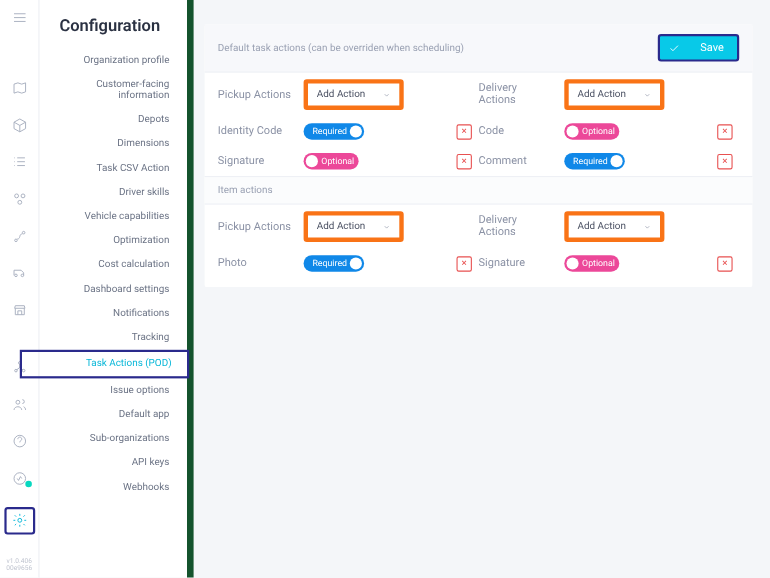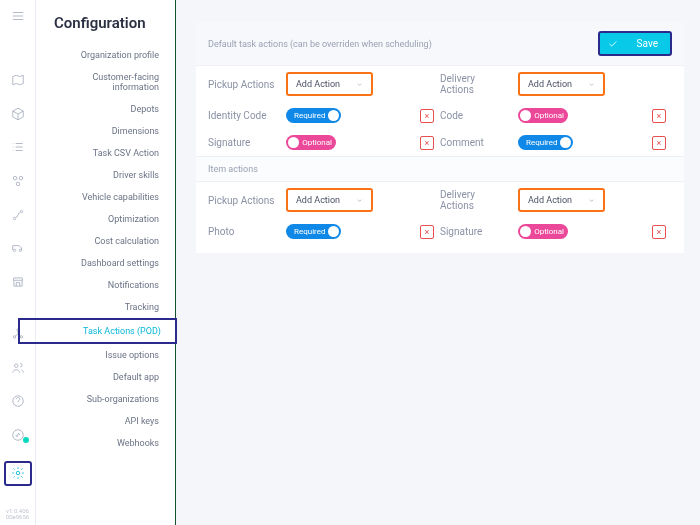--- a/index.html
+++ b/index.html
@@ -5,34 +5,34 @@
 *{box-sizing:border-box;margin:0;padding:0;font-family:-apple-system,BlinkMacSystemFont,"Segoe UI",Roboto,sans-serif}
 body{width:700px;height:525px;background:#f4f6f9;color:#555b6d;font-size:10px;overflow:hidden;position:relative}
 .icon-rail{position:absolute;left:0;top:0;width:36px;height:525px;background:#fff;border-right:1px solid #e9ecf2;display:flex;flex-direction:column;align-items:center;padding-top:8px;gap:18px}
 .icon-rail .ritem{width:18px;height:18px;display:flex;align-items:center;justify-content:center;color:#a9b0c0}
 .icon-rail .ritem svg{width:14px;height:14px;stroke:#a9b0c0;fill:none;stroke-width:1.5}
 .icon-rail .spacer{flex:1}
 .icon-rail .gear-wrap{width:28px;height:28px;border:2px solid #2a2a8c;border-radius:3px;display:flex;align-items:center;justify-content:center;margin-bottom:4px}
 .icon-rail .gear-wrap svg{stroke:#08b7d8;width:14px;height:14px;fill:none;stroke-width:1.5}
 .badge-dot{position:absolute;width:6px;height:6px;background:#08d8c0;border-radius:50%;left:23px;bottom:82px}
 .version{font-size:6px;color:#c0c5d0;text-align:center;margin-bottom:4px;line-height:1.1}
-.sidebar{position:absolute;left:36px;top:0;width:140px;height:525px;background:#fff;border-right:1px solid #14532d}
+.sidebar{position:absolute;left:36px;top:0;width:140px;height:525px;background:#fff;border-right:6px solid #14532d}
 .page-title{font-size:15px;font-weight:600;color:#2a3142;padding:14px 0 12px 18px}
 .nav{display:flex;flex-direction:column}
 .nav-item{padding:6px 14px 6px 8px;text-align:right;font-size:9px;color:#6b7385;border-right:2px solid transparent;cursor:pointer}
 .nav-item.active{color:#08b7d8;border:2px solid #2a2a8c;margin:0 -2px 0 -18px;}
-.main{position:absolute;left:186px;top:0;right:0;height:525px;padding:22px 16px 0 10px}
+.main{position:absolute;left:176px;top:0;right:0;height:525px;padding:22px 16px 0 10px}
 .panel{background:#fff;border-radius:2px}
 .panel-head{background:#f7f8fb;padding:9px 12px;font-size:9px;color:#9aa1b3;display:flex;align-items:center;justify-content:space-between;border-bottom:1px solid #eef0f5}
 .save-btn{background:#08c9e8;color:#fff;border:2px solid #2a2a8c;border-radius:3px;padding:5px 12px 5px 8px;font-size:10px;display:flex;align-items:center;gap:19px;cursor:pointer}
 .save-btn svg{width:10px;height:10px;stroke:#fff;fill:none;stroke-width:2}
 .row{display:flex;padding:6px 12px;align-items:center}
 .col{flex:1;display:flex;align-items:center;gap:8px}
 .lbl{width:70px;text-align:left;font-size:10px;color:#8b92a5;line-height:1.1}
-.add-action{border:2px solid #f97316;border-radius:3px;padding:5px 8px;font-size:9px;color:#4a5062;display:flex;align-items:center;gap:16px;cursor:pointer;background:#fff}
+.add-action{border:4px solid #f97316;border-radius:3px;padding:5px 8px;font-size:9px;color:#4a5062;display:flex;align-items:center;gap:16px;cursor:pointer;background:#fff}
 .add-action svg{width:7px;height:7px;stroke:#8b92a5;fill:none;stroke-width:2}
 .toggle{border-radius:10px;padding:2px 4px 2px 8px;font-size:8px;color:#fff;display:inline-flex;align-items:center;gap:4px;min-width:50px;position:relative;height:15px;cursor:pointer}
 .toggle.req{background:#1088e8;justify-content:flex-start;padding-right:16px}
 .toggle.opt{background:#ec4899;justify-content:flex-end;padding-left:16px}
 .toggle::after{content:"";width:11px;height:11px;background:#fff;border-radius:50%;position:absolute;top:2px}
 .toggle.req::after{right:2px}
 .toggle.opt::after{left:2px}
 .del{width:14px;height:14px;border:1px solid #e85050;border-radius:2px;display:flex;align-items:center;justify-content:center;color:#e85050;font-size:9px;cursor:pointer;margin-left:auto;margin-right:6px}
 .section-mini{background:#fbfcfd;padding:7px 12px;font-size:9px;color:#9aa1b3;border-top:1px solid #eef0f5;border-bottom:1px solid #eef0f5}
 </style>

